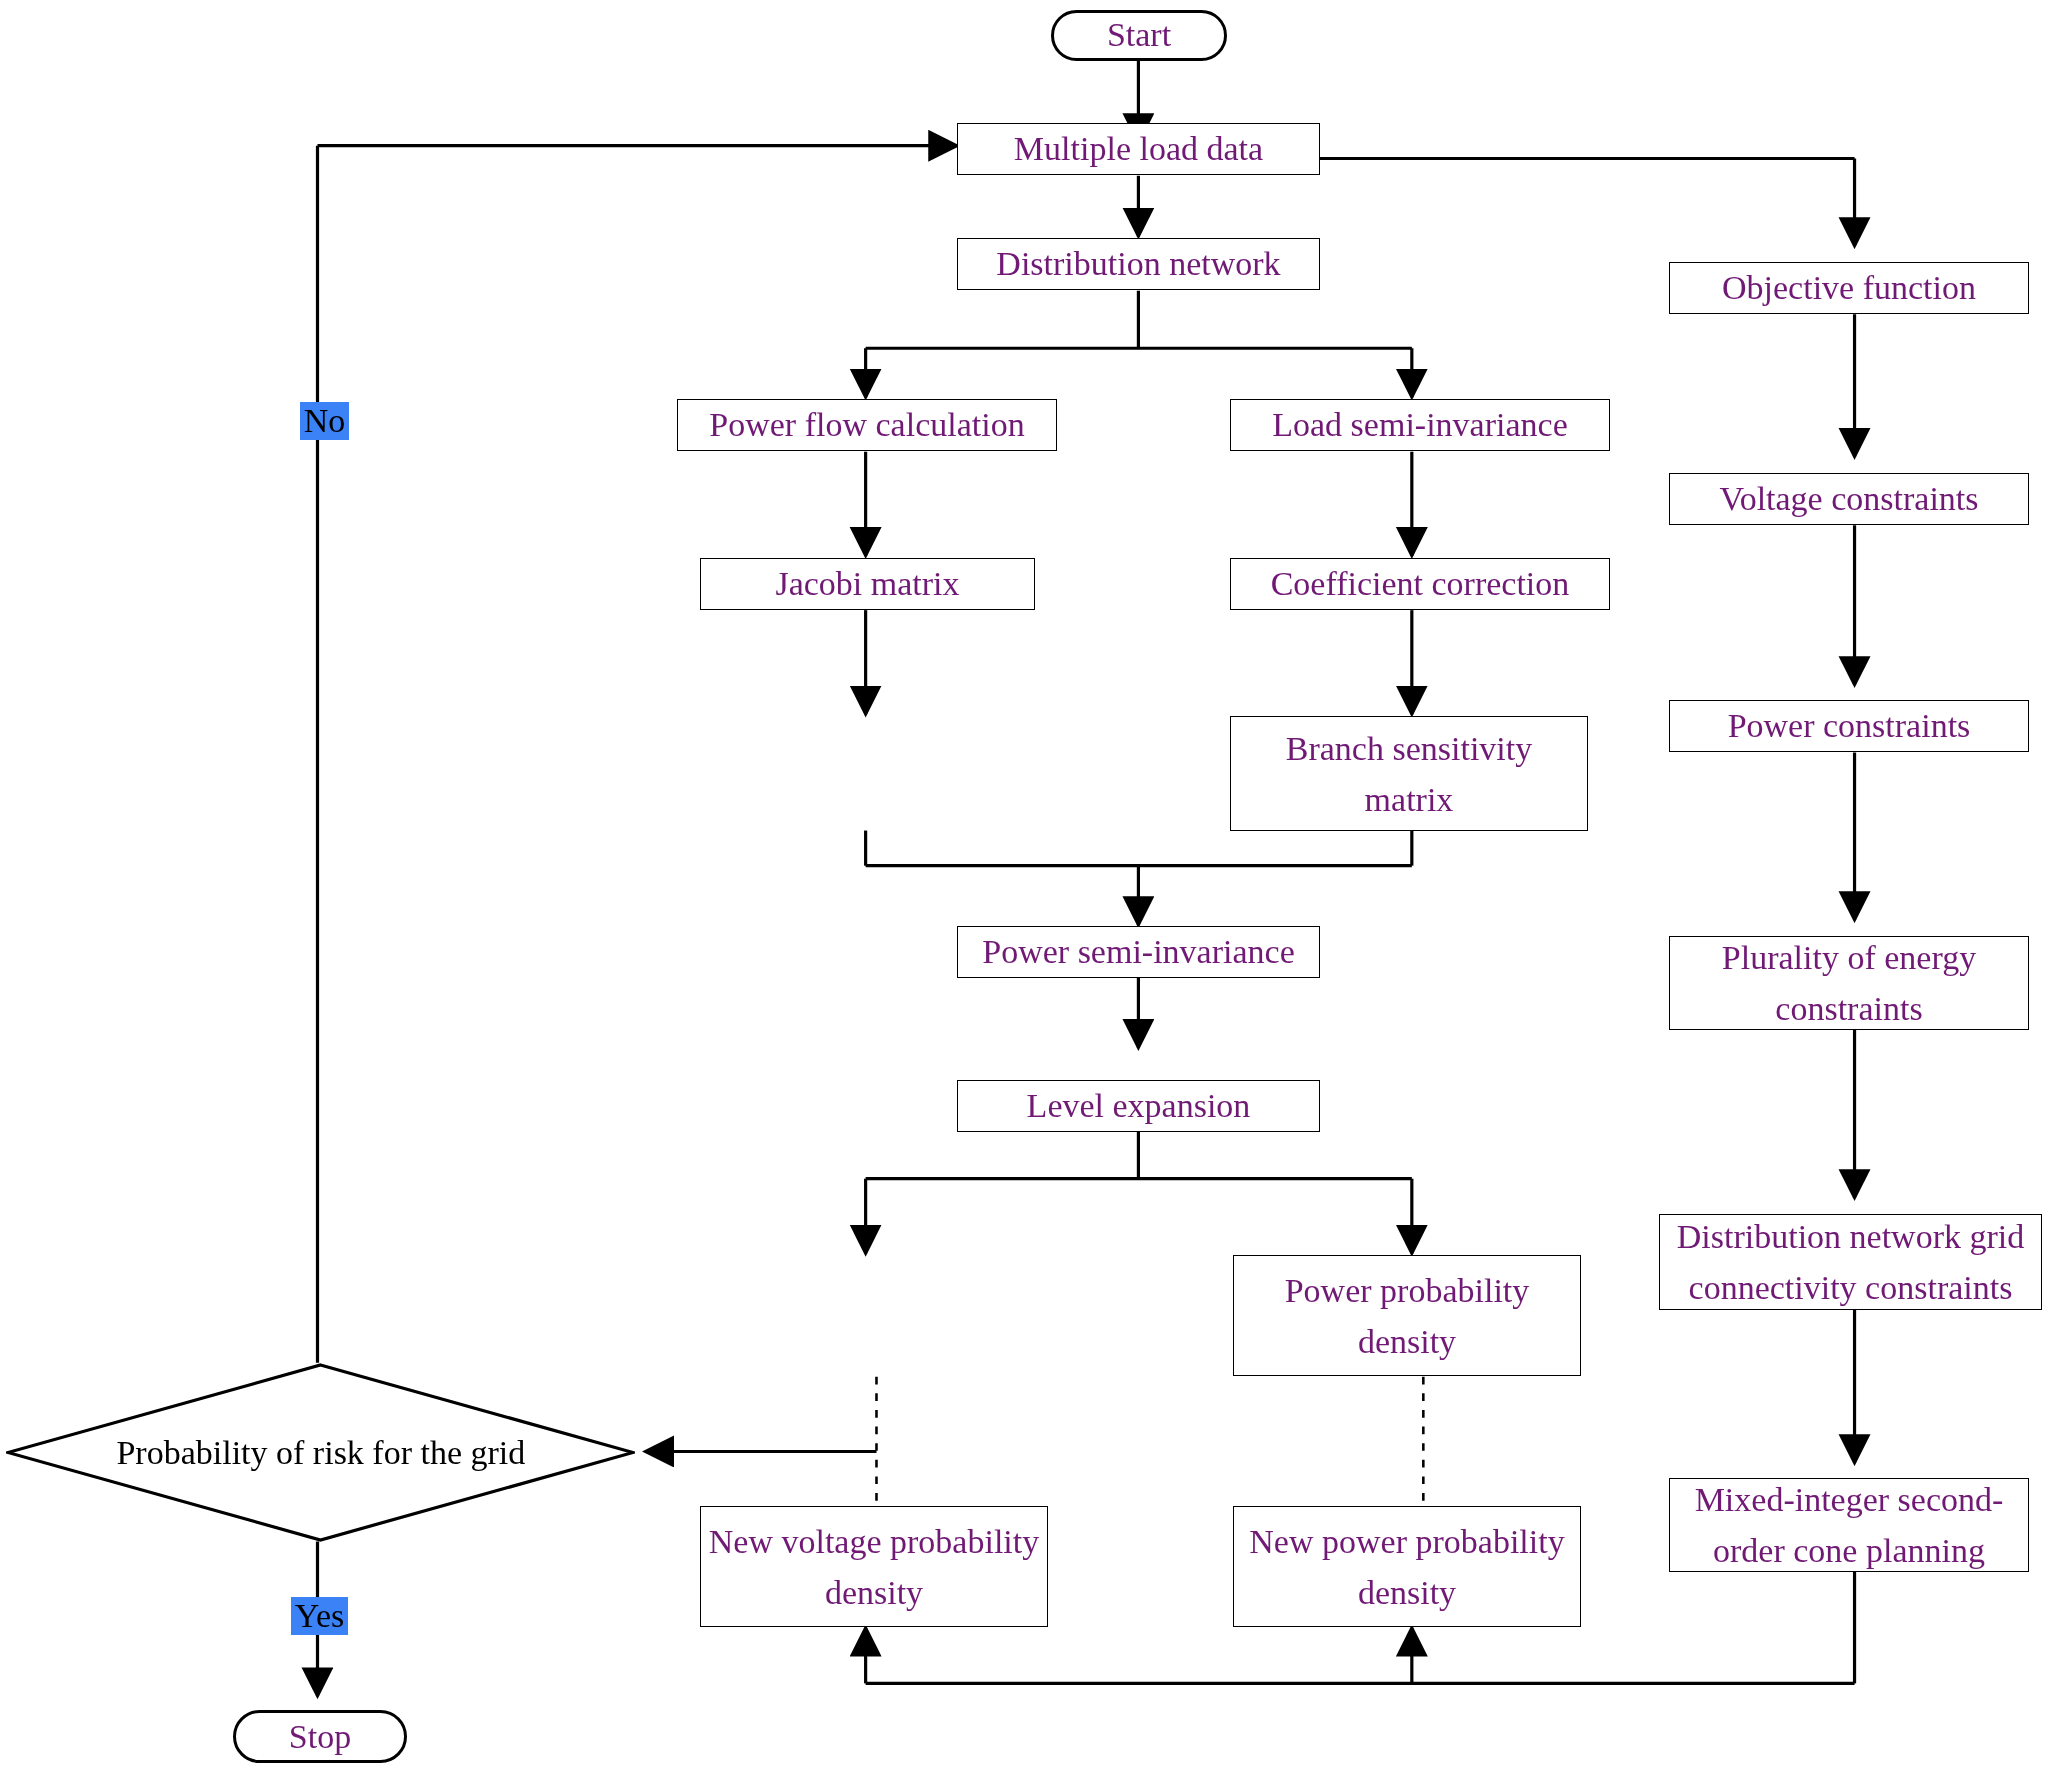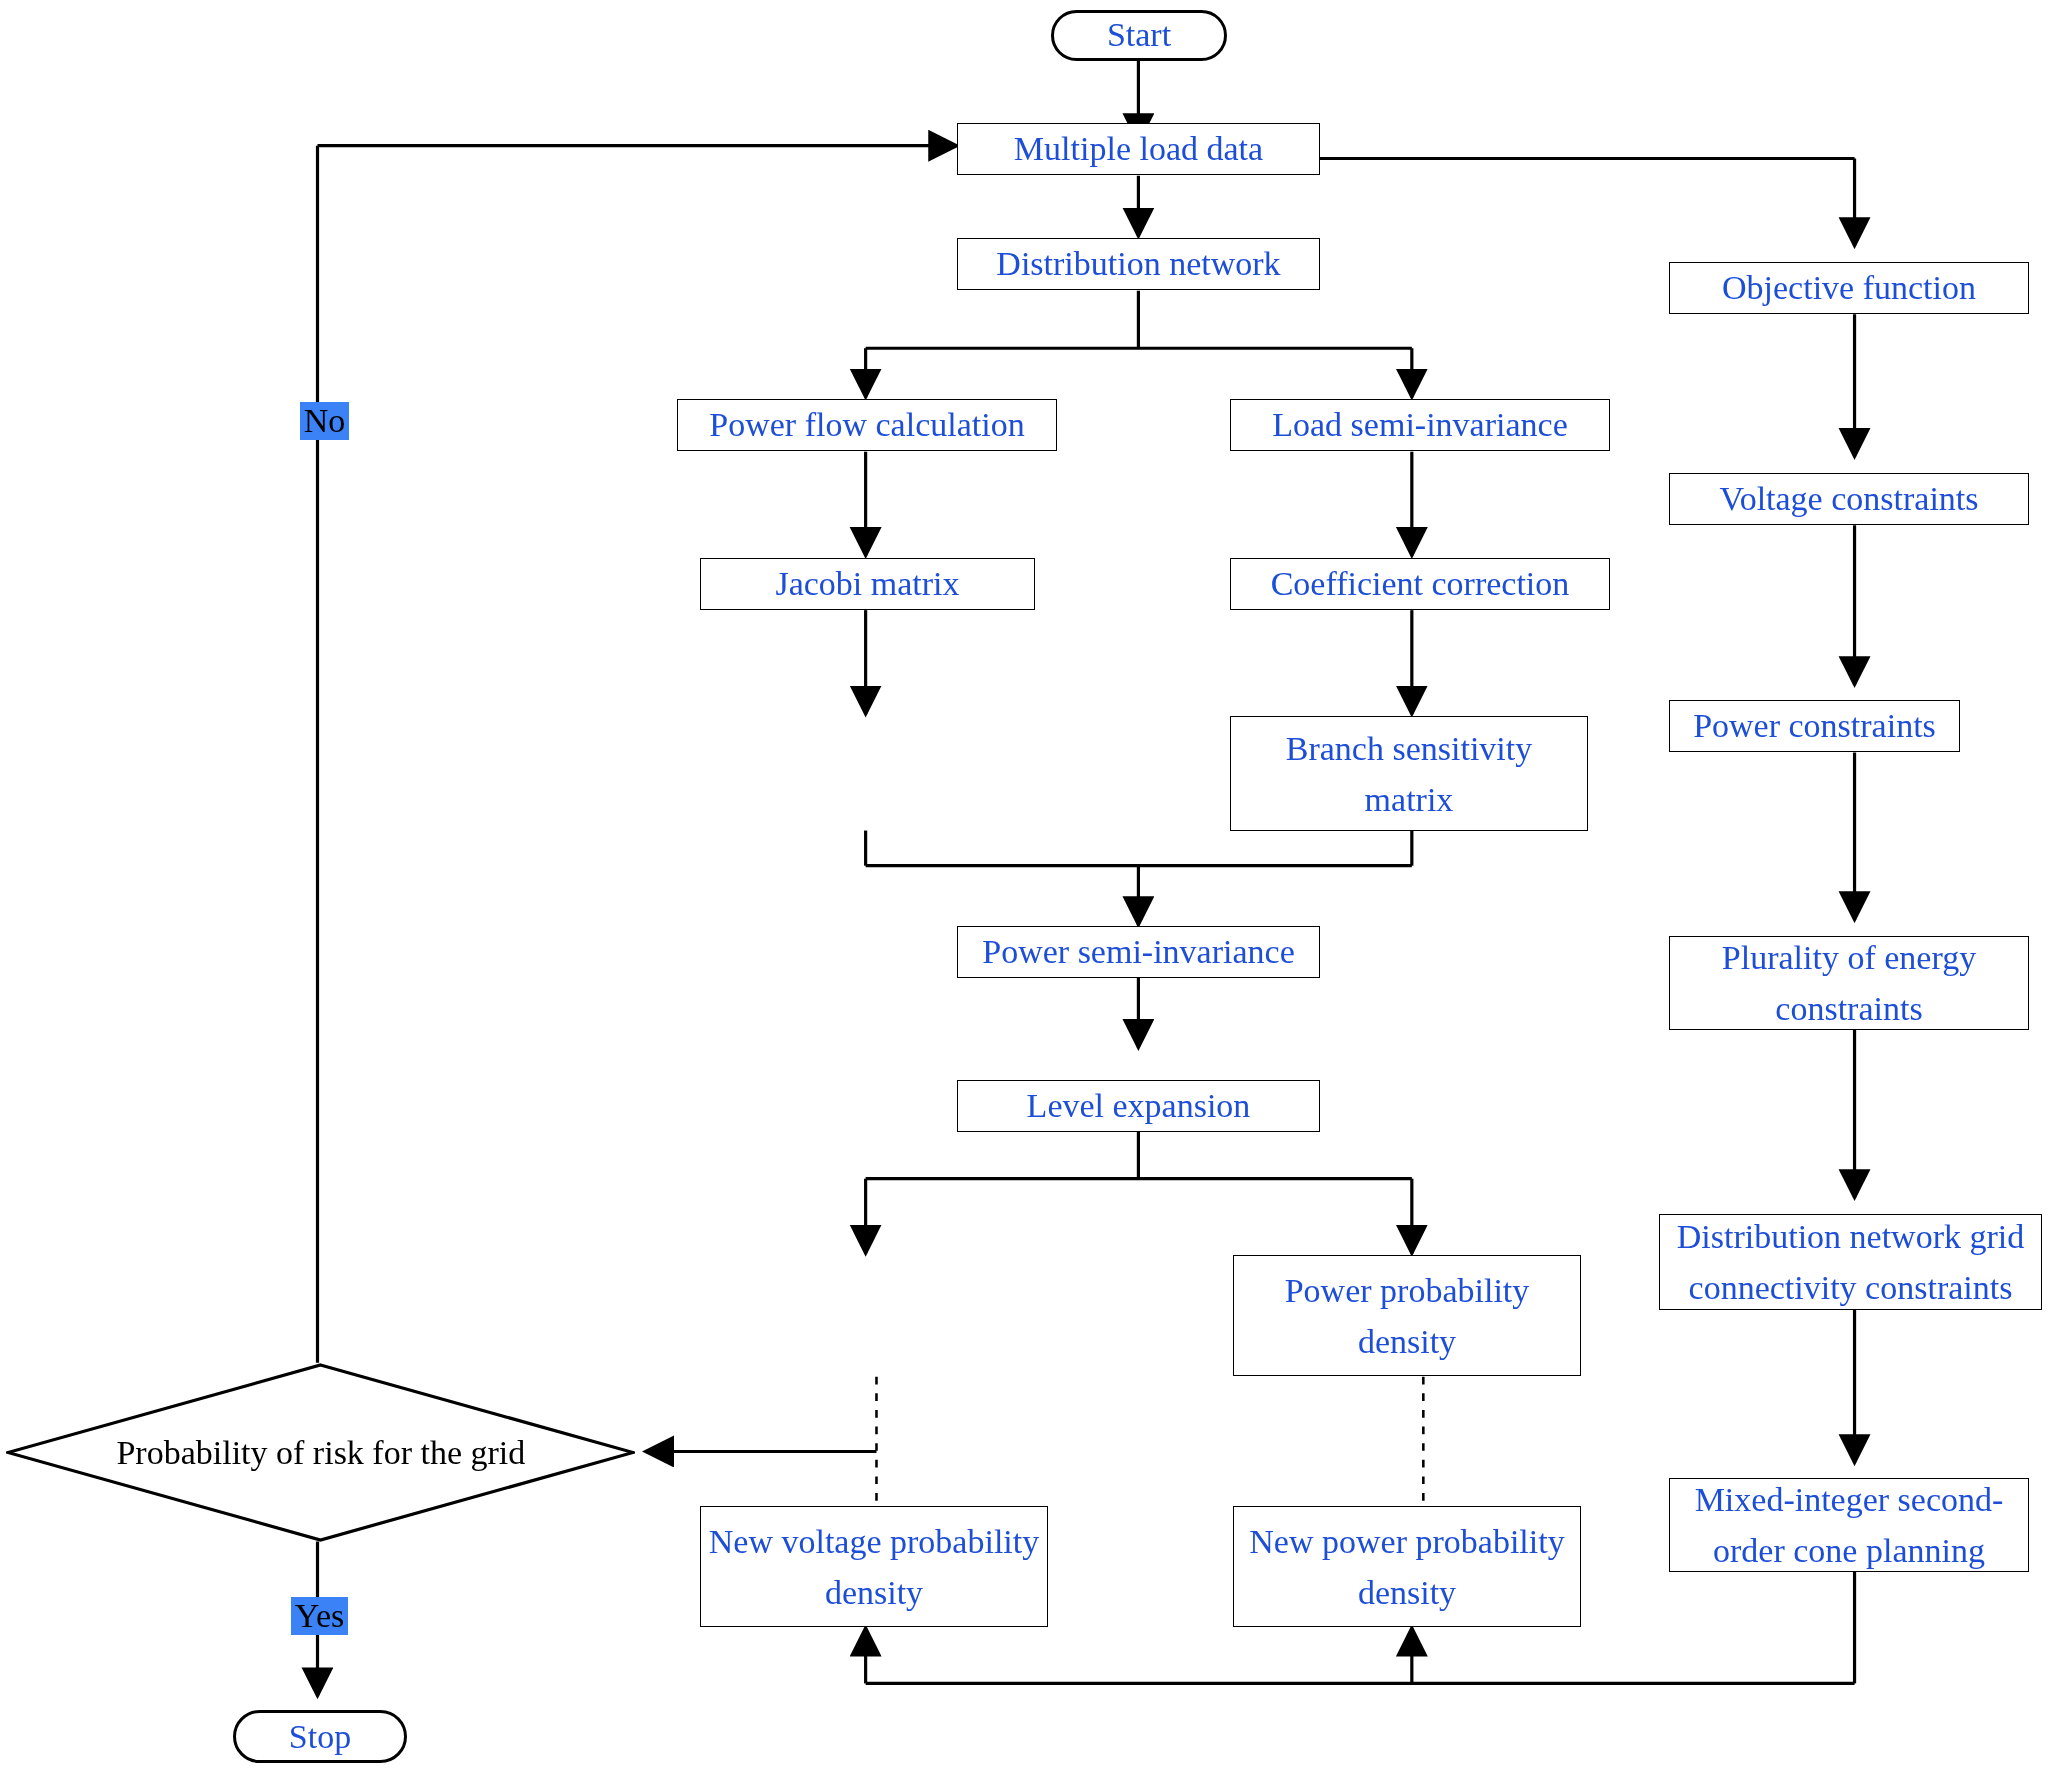--- a/index.html
+++ b/index.html
@@ -24,21 +24,21 @@
   }
   .node {
     position: absolute;
     box-sizing: border-box;
     border: 1.9px solid #000000;
     background: #ffffff;
     display: flex;
     align-items: center;
     justify-content: center;
     text-align: center;
-    color: #1d4ed8;
+    color: #701a75;
     font-size: 34px;
     line-height: 1.28;
     padding: 1.3px 6.4px;
     z-index: 3;
   }
   .node.terminal {
     border-width: 3.8px;
     border-radius: 128px;
   }
   .node.multi {
@@ -208,21 +208,21 @@
   </div>
 
   <div class="node" style="left:1669px; top:262px; width:360px; height:52px;">
     <span>Objective function</span>
   </div>
 
   <div class="node" style="left:1669px; top:473px; width:360px; height:52px;">
     <span>Voltage constraints</span>
   </div>
 
-  <div class="node" style="left:1669px; top:700px; width:291px; height:52px;">
+  <div class="node" style="left:1669px; top:700px; width:360px; height:52px;">
     <span>Power constraints</span>
   </div>
 
   <div class="node multi" style="left:1669px; top:936px; width:360px; height:94px;">
     <span>Plurality of energy constraints</span>
   </div>
 
   <div class="node multi" style="left:1659px; top:1214px; width:383px; height:96px;">
     <span>Distribution network grid connectivity constraints</span>
   </div>

